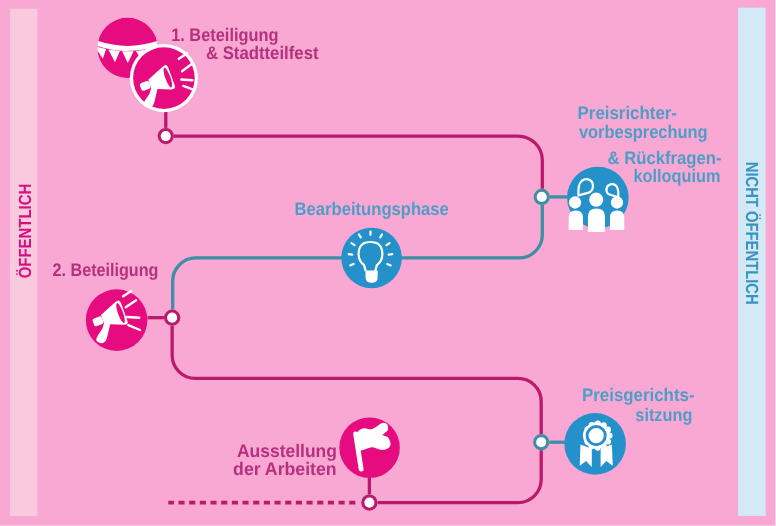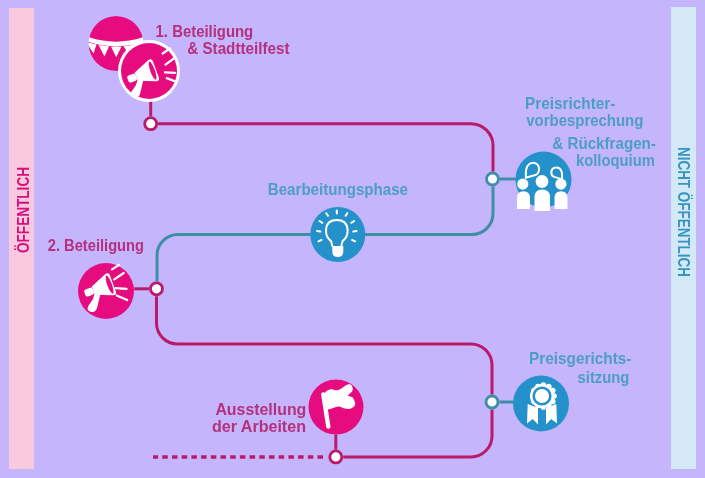--- a/index.html
+++ b/index.html
@@ -1,16 +1,16 @@
 <!DOCTYPE html>
 <html><head>
 <meta charset="utf-8">
 <style>
   html,body{margin:0;padding:0;background:#ffffff;}
-  #stage{position:relative;width:705px;height:478px;background:#c4b5fd;overflow:hidden;
+  #stage{position:relative;width:705px;height:478px;background:#f9a8d4;overflow:hidden;
          font-family:"Liberation Sans",sans-serif;}
   svg{position:absolute;left:0;top:0;}
   text{font-family:"Liberation Sans",sans-serif;font-weight:bold;}
   .pt{fill:#b5307d;}
   .bt{fill:#4d9ec7;}
 </style>
 </head>
 <body>
 <div id="stage">
 <svg width="705" height="478" viewBox="0 0 705 478">

